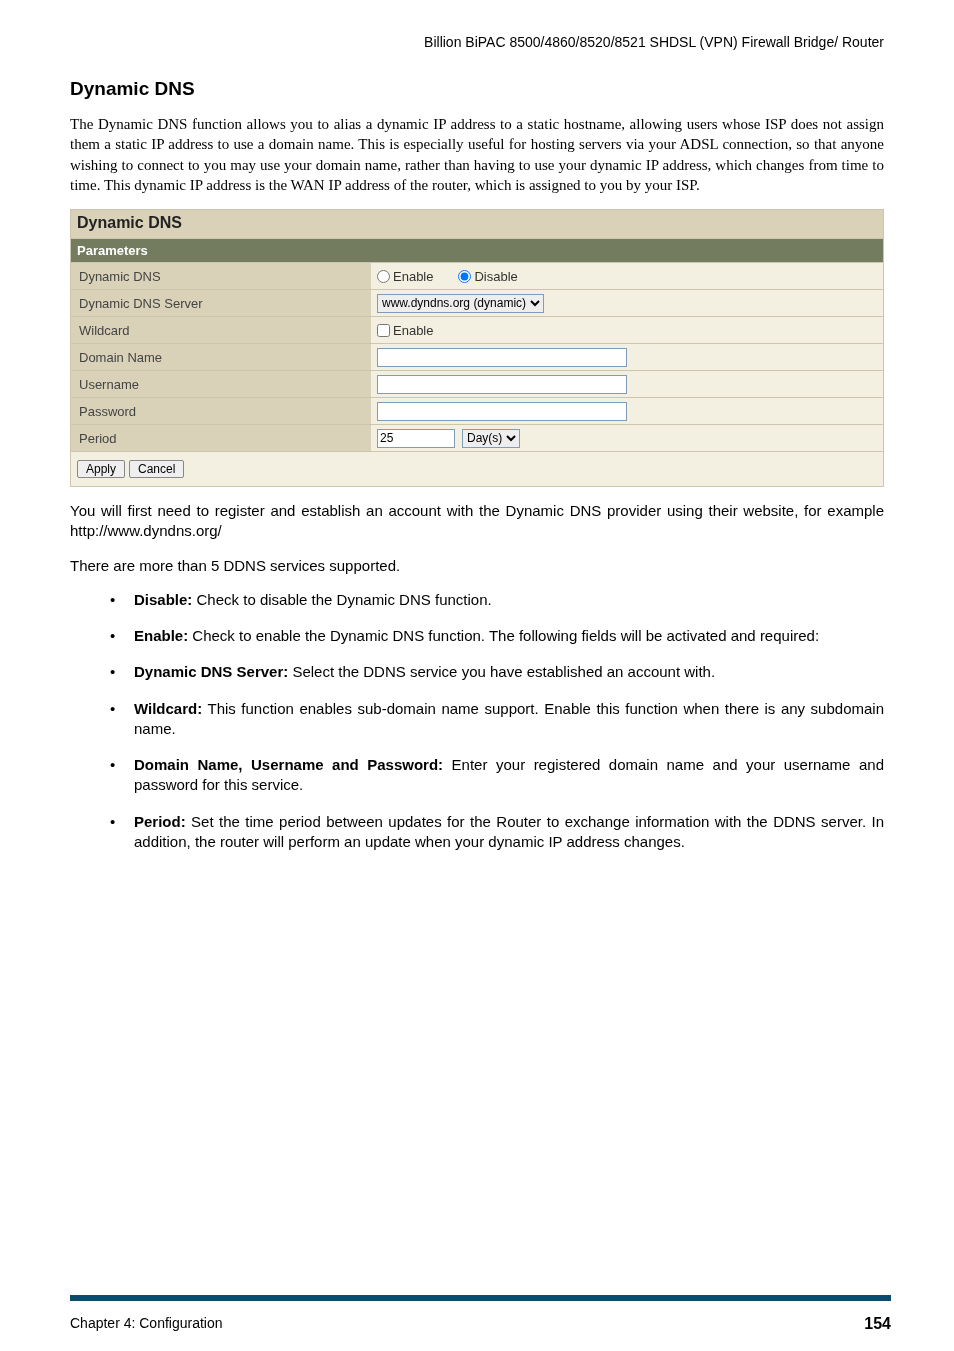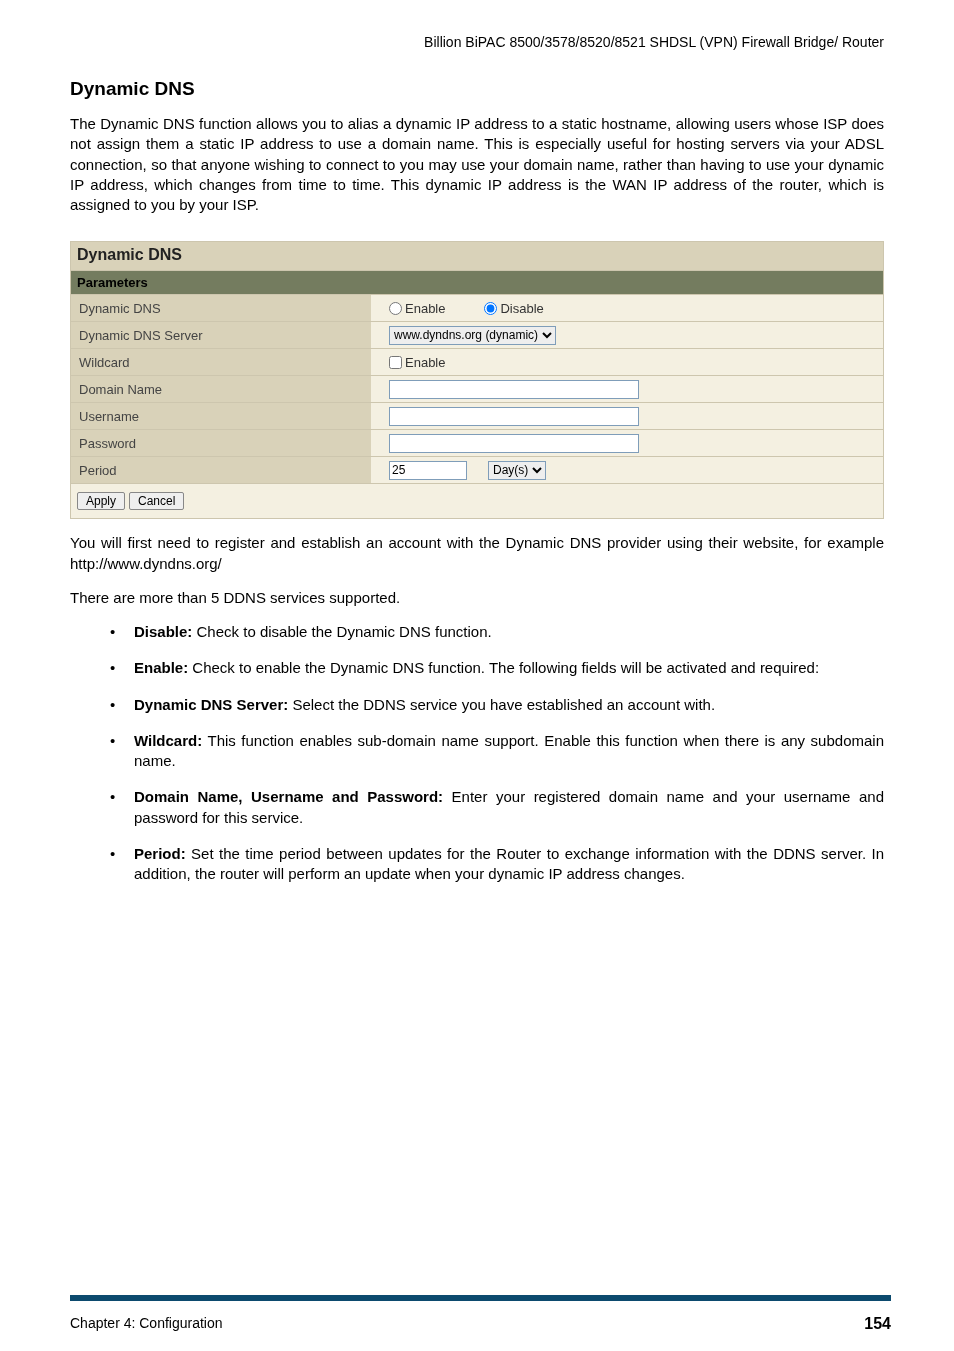--- a/index.html
+++ b/index.html
@@ -17,37 +17,38 @@
     margin-bottom: 28px;
   }
   .section-title {
     font-size: 19px;
     font-weight: bold;
     margin-bottom: 14px;
   }
   .intro-para {
     text-align: justify;
     line-height: 1.35;
-    margin-bottom: 26px;
+    margin-bottom: 14px;
+    font-family: Liberation Serif, serif;
   }
   .panel {
     border: 1px solid #cdc6ae;
     margin-bottom: 14px;
   }
   .panel-title {
     font-size: 16px;
     font-weight: bold;
     background: #d9d2b9;
     padding: 4px 6px 6px 6px;
     border-bottom: 1px solid #cdc6ae;
     color: #222;
   }
   .panel-sub {
     background: #747c5f;
-    color: #000000;
+    color: #ffffff;
     font-size: 13px;
     font-weight: bold;
     padding: 4px 6px;
     border-bottom: 1px solid #cdc6ae;
   }
   .form-row {
     display: flex;
     border-bottom: 1px solid #cdc6ae;
     background: #f4f0e1;
     font-size: 13px;
@@ -59,24 +60,24 @@
     background: #d9d2b9;
     color: #444;
     padding: 5px 8px;
     flex-shrink: 0;
     min-height: 26px;
     display: flex;
     align-items: center;
   }
   .row-field {
     flex: 1;
-    padding: 2px 18px;
+    padding: 2px 6px;
     display: flex;
     align-items: center;
-    gap: 21px;
+    gap: 7px;
     color: #333;
   }
   .row-field input[type="text"], .row-field input[type="password"] {
     font-size: 12px;
     padding: 1px 2px;
     border: 1px solid #7f9db9;
     height: 19px;
   }
   .row-field select {
     font-size: 12px;
@@ -134,21 +135,21 @@
     padding-top: 14px;
     display: flex;
     justify-content: space-between;
     font-size: 14px;
   }
   .footer .pnum { font-weight: bold; font-size:16px;text-align:center;}
 </style>
 </head>
 <body>
 
-<div class="header-line">Billion BiPAC 8500/3578/8520/8521 SHDSL (VPN) Firewall Bridge/ Router</div>
+<div class="header-line">Billion BiPAC 8500/4860/8520/8521 SHDSL (VPN) Firewall Bridge/ Router</div>
 
 <h2 class="section-title">Dynamic DNS</h2>
 
 <p class="intro-para">The Dynamic DNS function allows you to alias a dynamic IP address to a static hostname, allowing users whose ISP does not assign them a static IP address to use a domain name. This is especially useful for hosting servers via your ADSL connection, so that anyone wishing to connect to you may use your domain name, rather than having to use your dynamic IP address, which changes from time to time. This dynamic IP address is the WAN IP address of the router, which is assigned to you by your ISP.</p>
 
 <div class="panel">
   <div class="panel-title">Dynamic DNS</div>
   <div class="panel-sub">Parameters</div>
 
   <div class="form-row">

